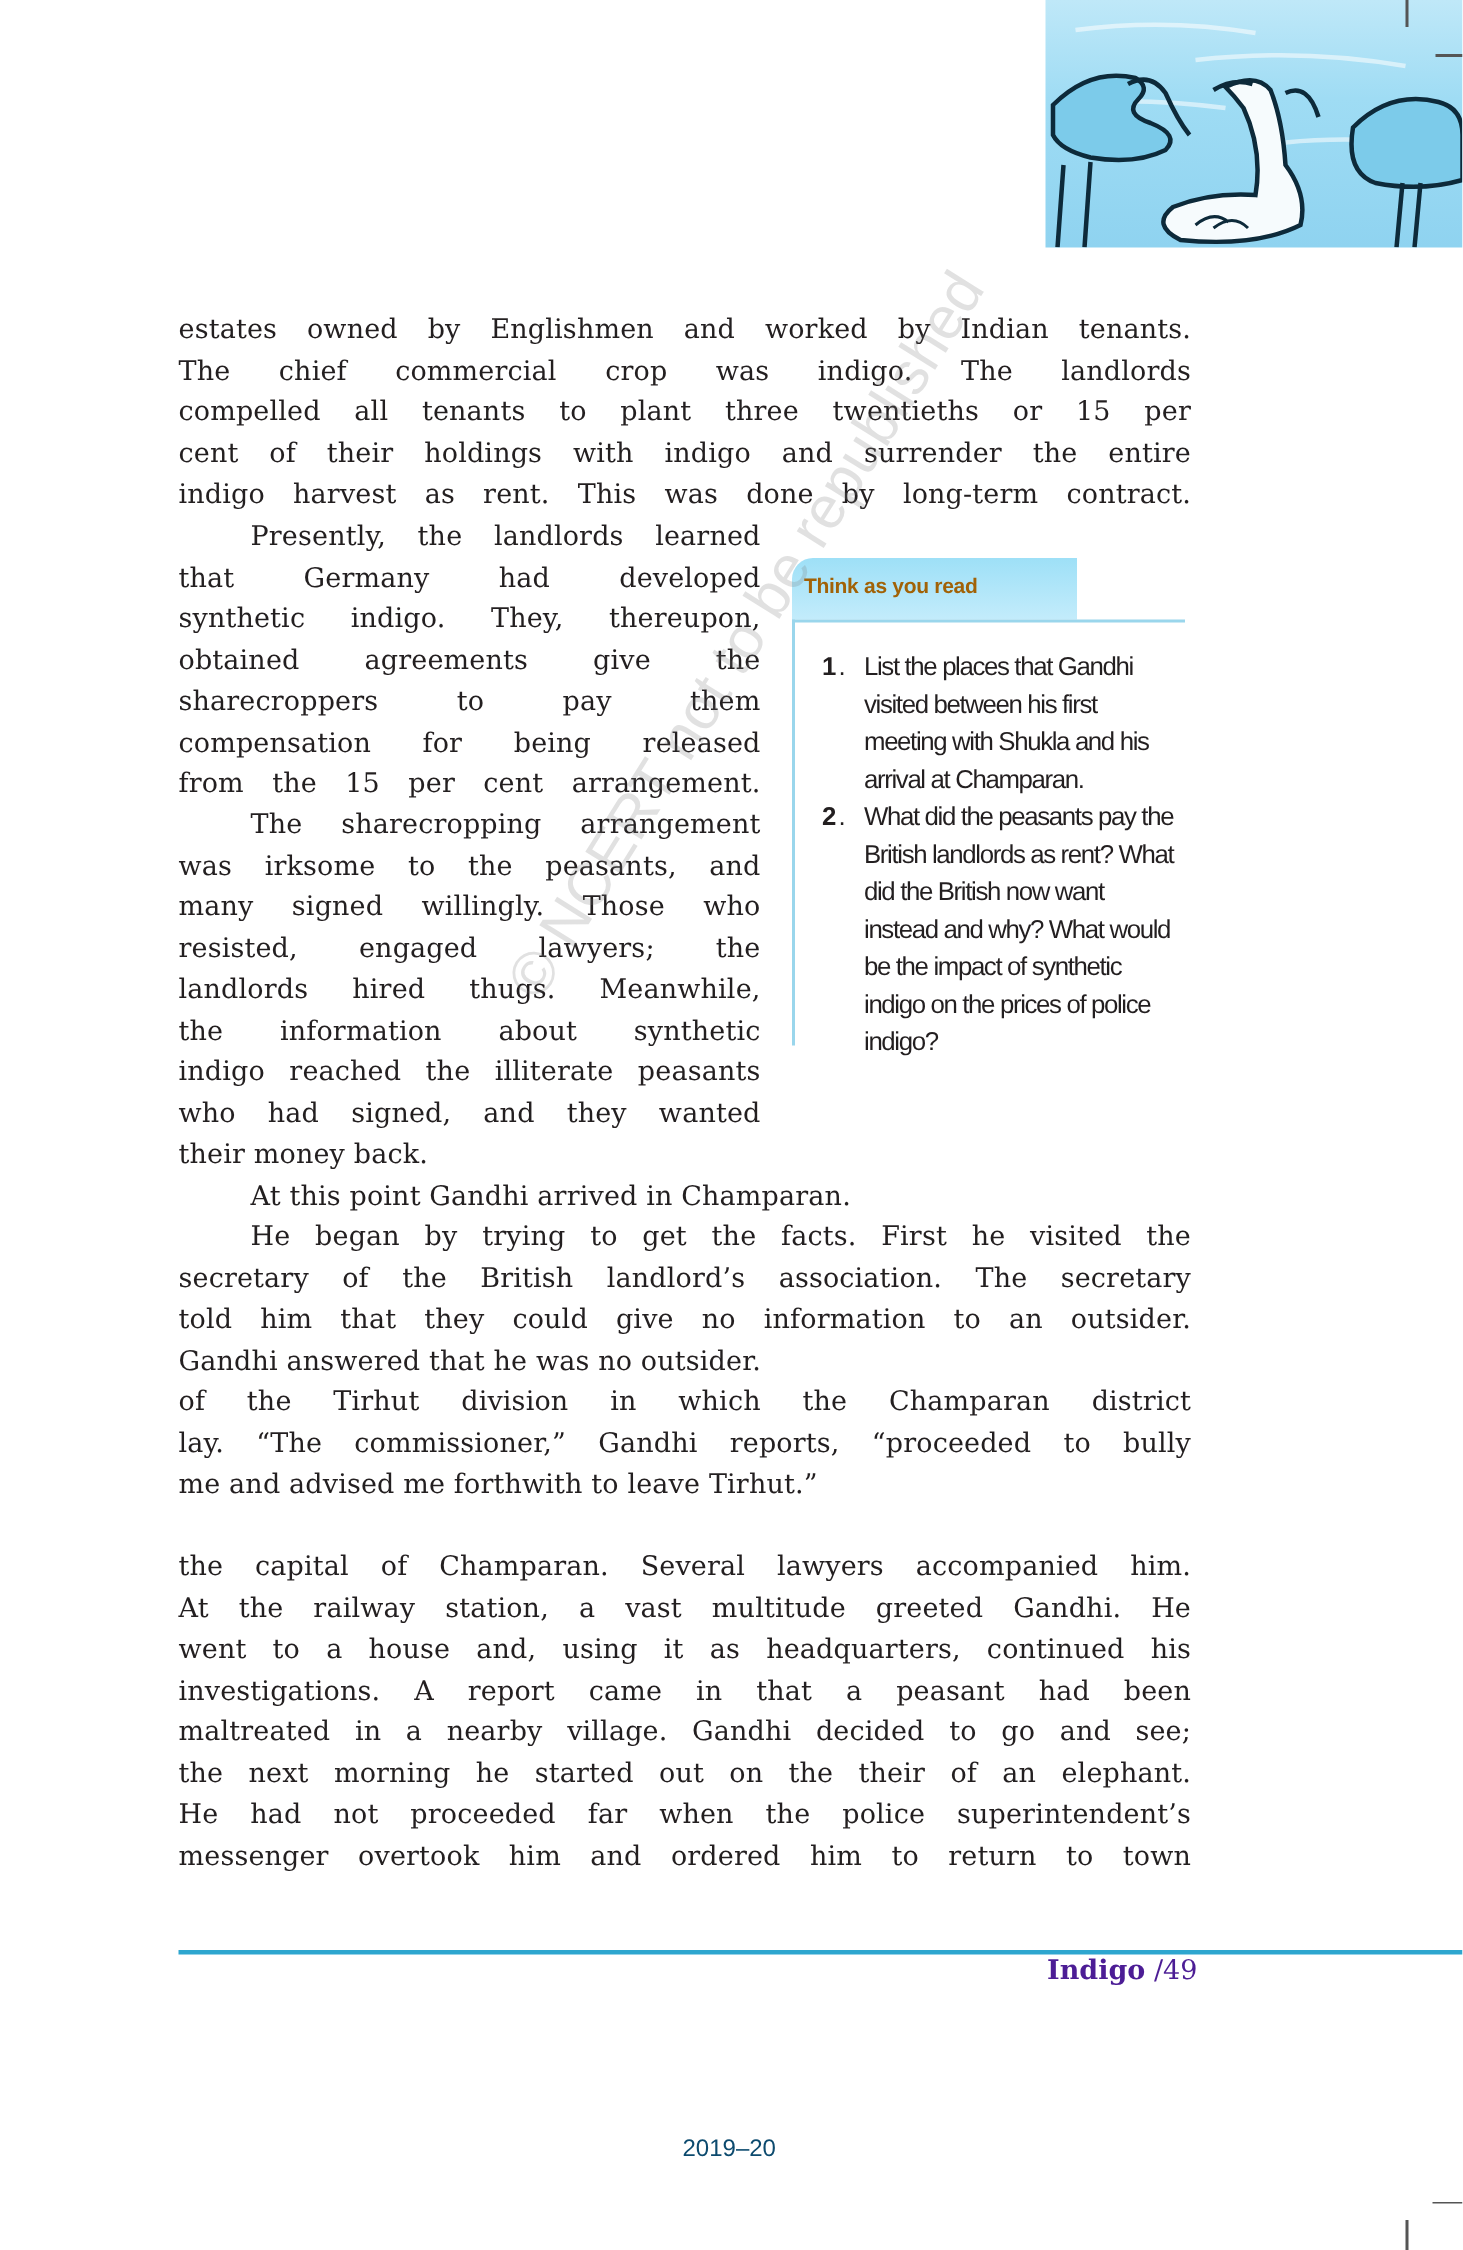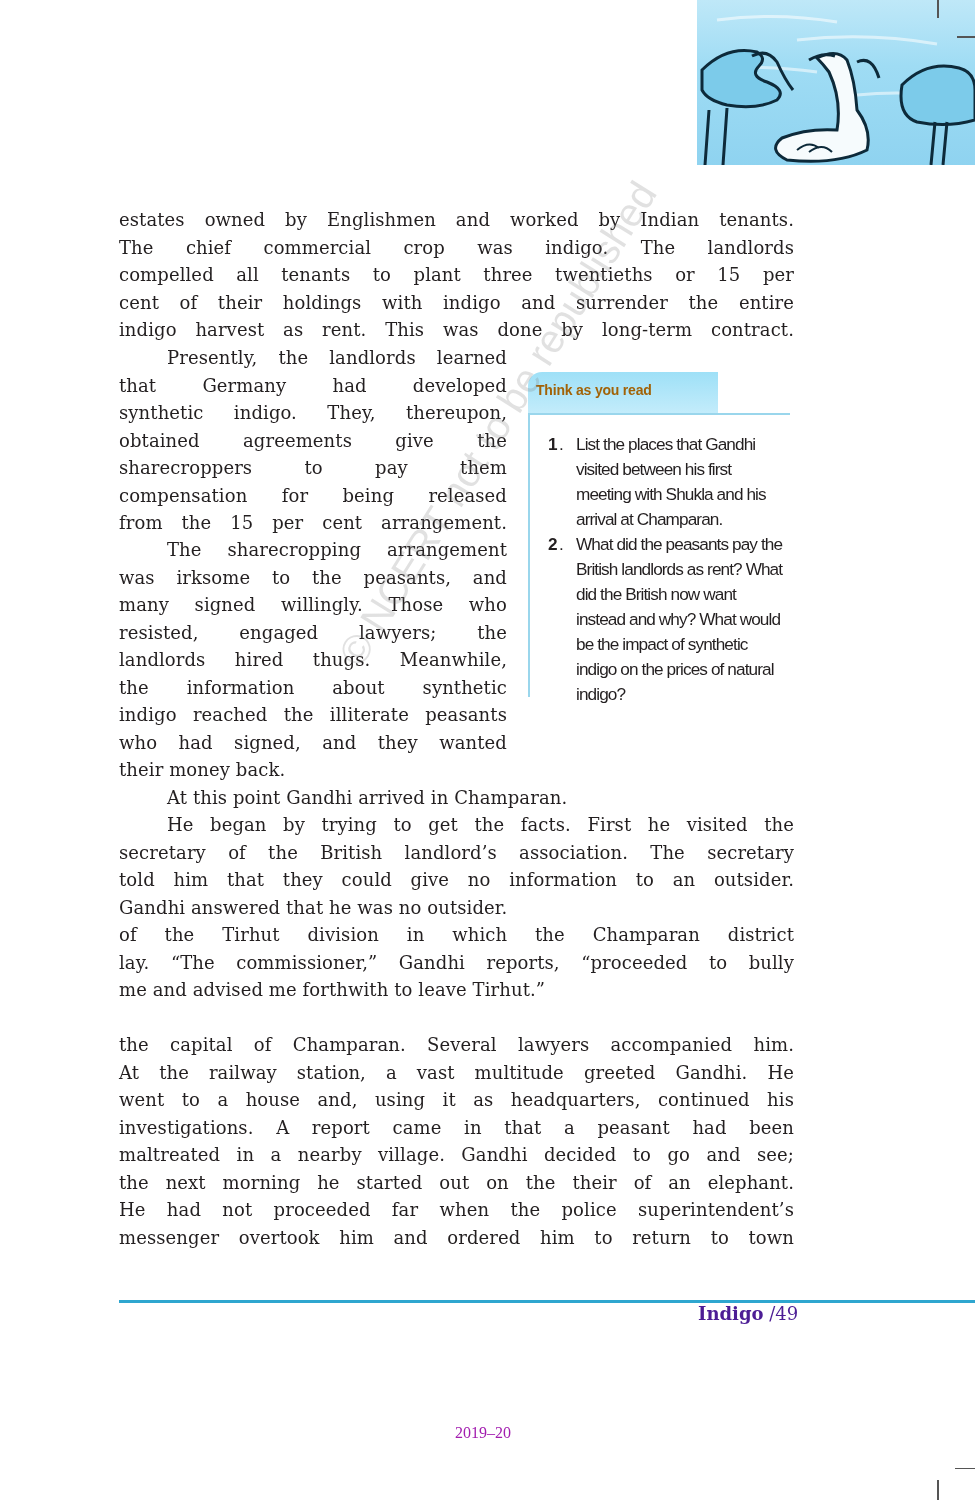--- a/index.html
+++ b/index.html
@@ -60,21 +60,21 @@
     white-space: nowrap; pointer-events: none;
   }
 
   .footer-rule { position: absolute; left: 119px; top: 1300px; width: 856px; height: 3px; background: #2ea6cf; }
   .footer-page {
     position: absolute; left: 698px; top: 1303px; font-size: 18px; color: #4c1d95;
   }
   .footer-page b { font-weight: bold; }
   .footer-year {
     position: absolute; left: 455px; top: 1424px;
-    font-family: Liberation Serif, serif; font-size: 16px; color: #a21caf;
+    font-family: Liberation Sans, sans-serif; font-size: 16px; color: #0c4a6e;
   }
 </style>
 </head>
 <body>
 
 <div class="header-art">
   <svg width="278" height="165" viewBox="0 0 278 165">
     <g fill="none" stroke="#ffffff" stroke-width="3" opacity="0.55">
       <path d="M20 20 Q80 12 140 22"></path>
       <path d="M100 40 Q170 32 240 44"></path>
@@ -173,21 +173,21 @@
       <div>arrival at Champaran.</div>
     </div>
     <div class="q-item">
       <span class="q-num">2</span>
         <span class="q-num" style="left:11px;font-weight:normal;">.</span>
       <div>What did the peasants pay the</div>
       <div>British landlords as rent? What</div>
       <div>did the British now want</div>
       <div>instead and why? What would</div>
       <div>be the impact of synthetic</div>
-      <div>indigo on the prices of natural</div>
+      <div>indigo on the prices of police</div>
       <div>indigo?</div>
     </div>
   </div>
 </div>
 
 <div class="watermark">© NCERT not to be republished</div>
 
 <div class="footer-rule"></div>
 <div class="footer-page">
   <b>Indigo</b><span> /</span><span>49</span>

